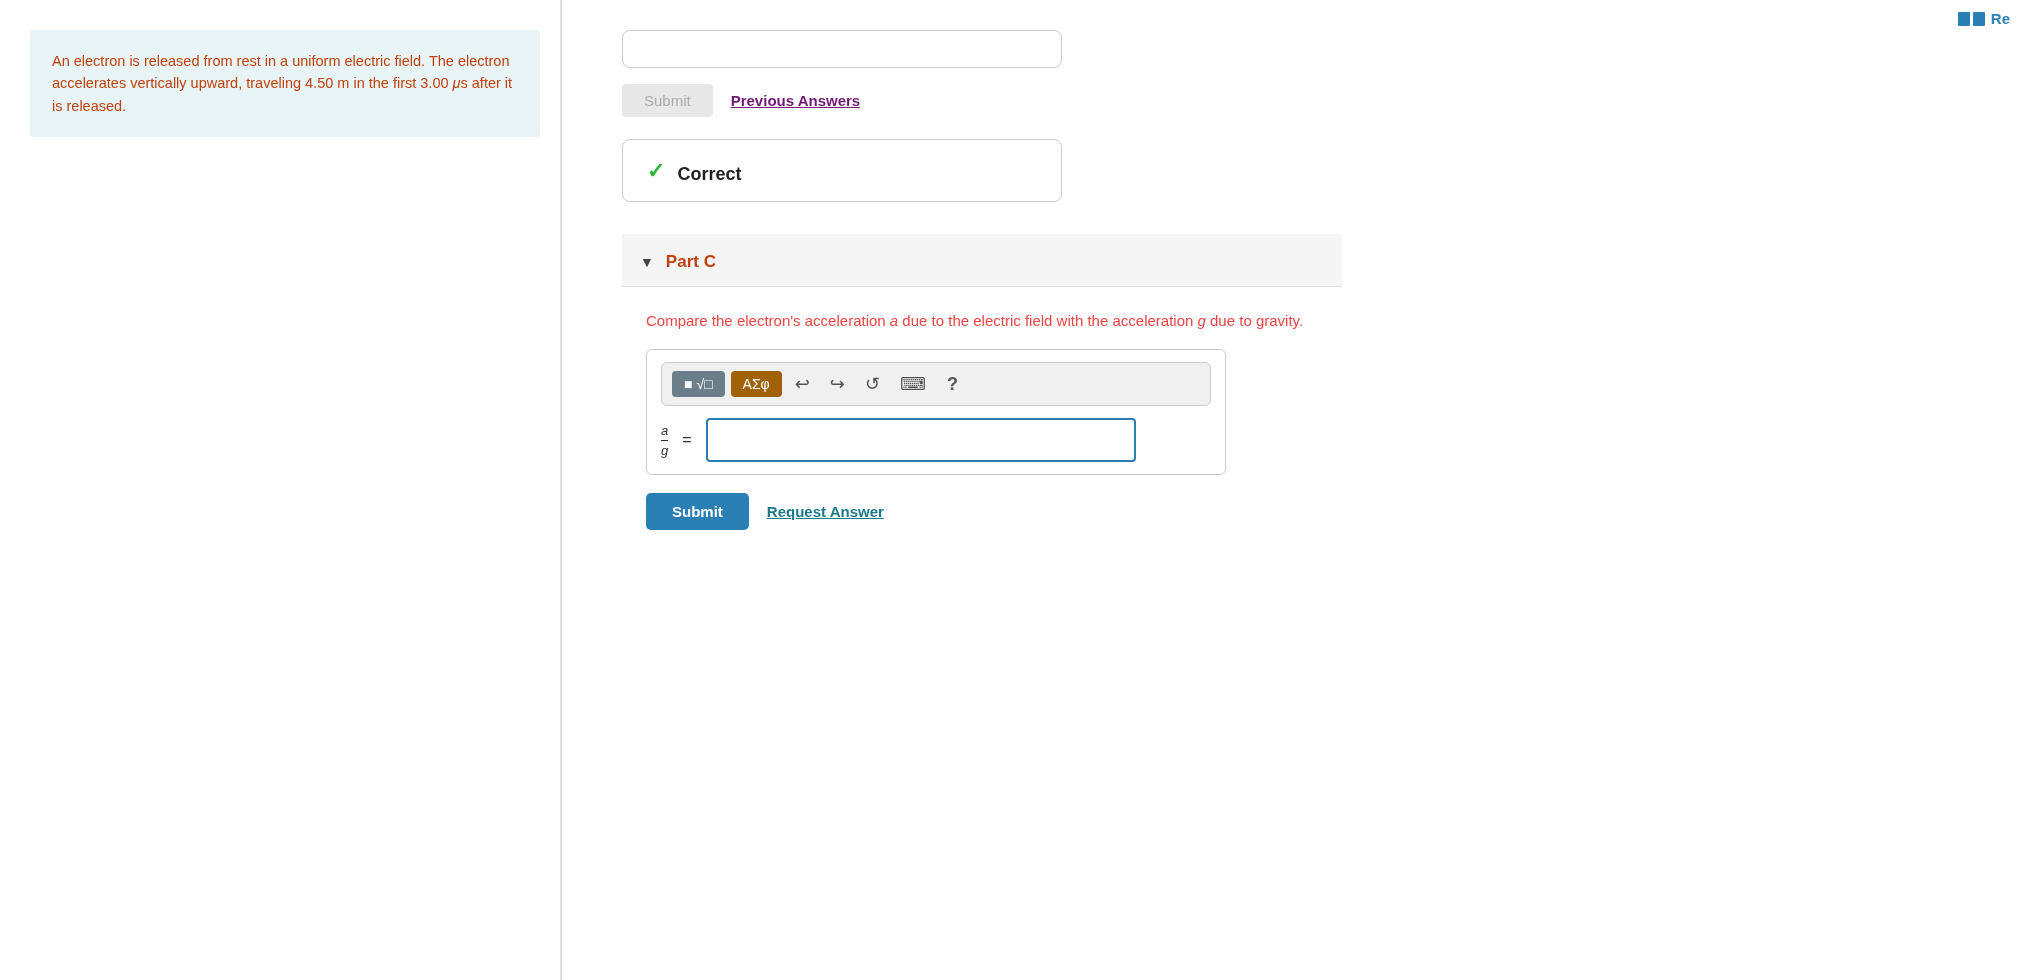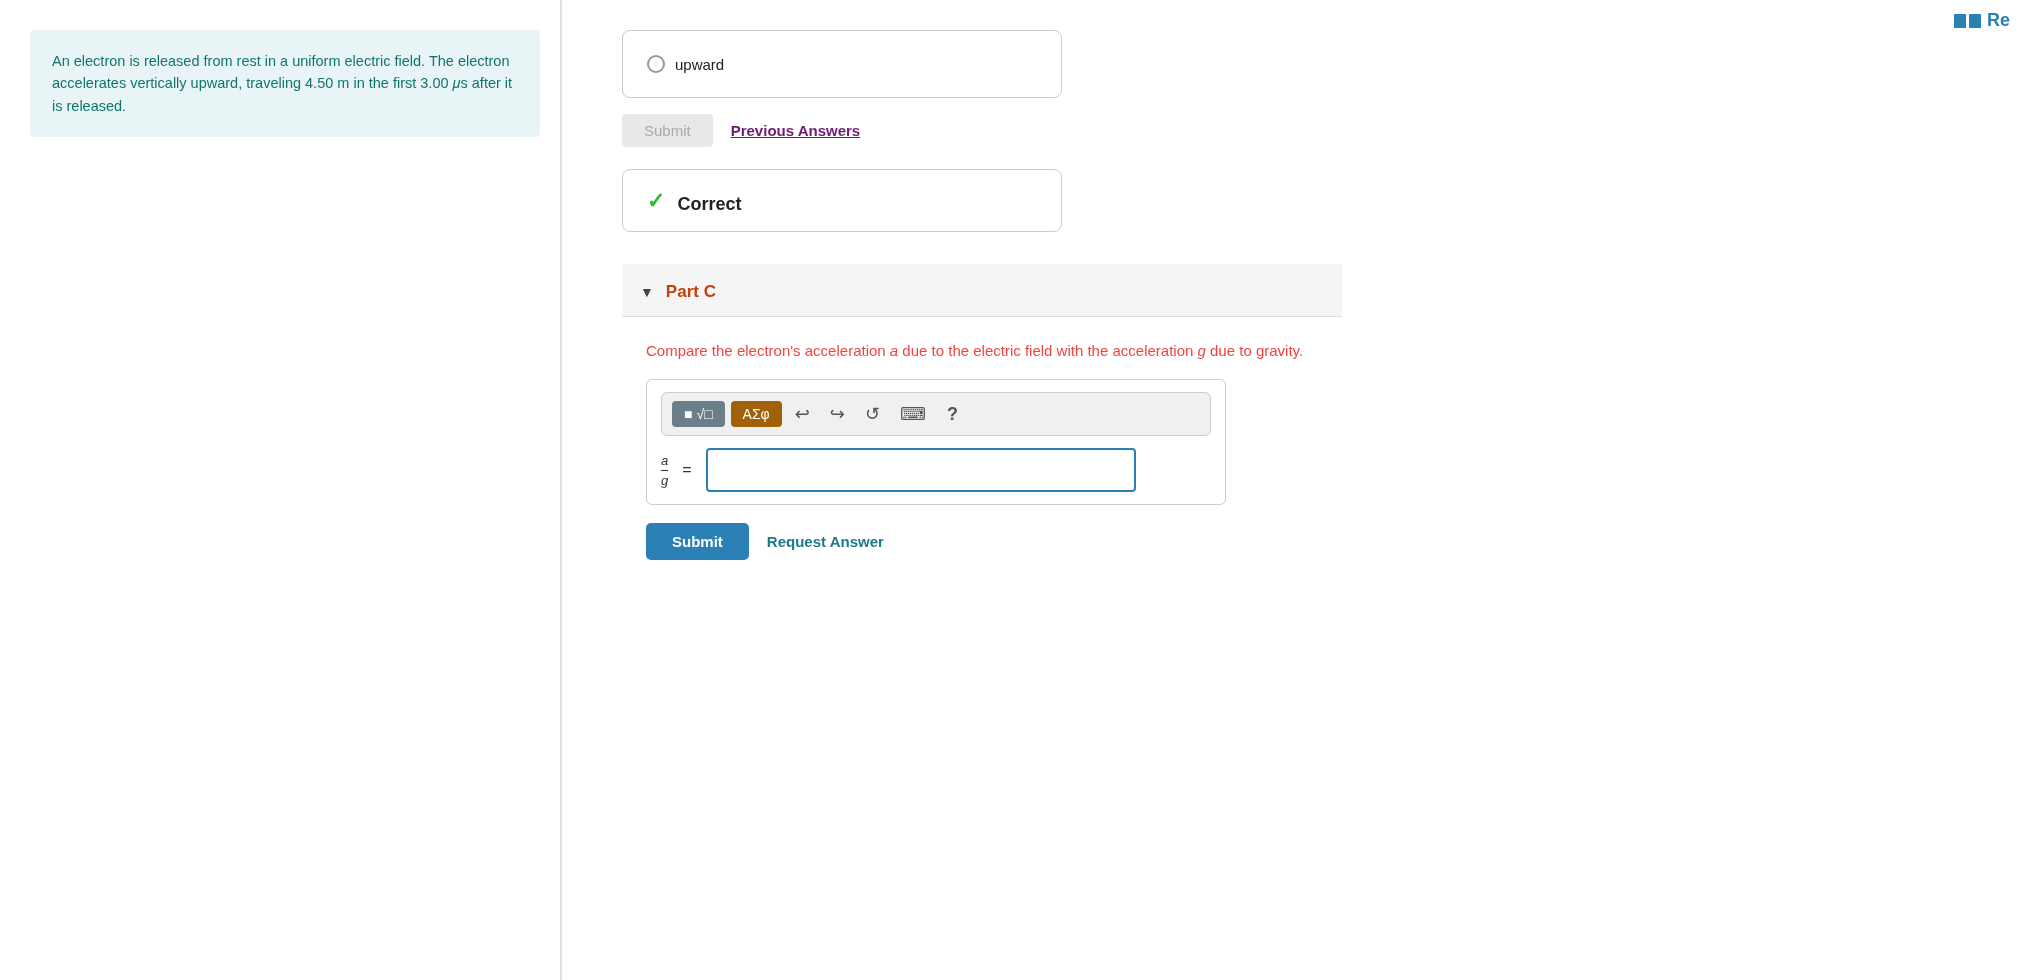--- a/index.html
+++ b/index.html
@@ -20,21 +20,21 @@
       width: 560px;
       padding: 30px 20px 20px 30px;
       flex-shrink: 0;
     }
     .problem-text-box {
       background: #e8f4f6;
       border-radius: 4px;
       padding: 20px 22px;
       font-size: 14.5px;
       line-height: 1.55;
-      color: #0f766e;
+      color: #c2410c;
     }
     .divider-vertical {
       width: 2px;
       background: #e0e0e0;
       min-height: 900px;
       flex-shrink: 0;
     }
     .right-panel {
       flex: 1;
       padding: 30px 40px 40px 60px;
@@ -248,34 +248,35 @@
       border: none;
       border-radius: 5px;
       padding: 10px 26px;
       font-size: 15px;
       font-weight: bold;
       cursor: pointer;
     }
     .request-answer-link {
       color: #1a7a8a;
       font-weight: bold;
+      text-decoration: underline;
       font-size: 15px;
       cursor: pointer;
       background: none;
       border: none;
     }
     .top-right-corner {
       position: absolute;
       top: 10px;
       right: 10px;
       display: flex;
       align-items: center;
       gap: 6px;
       color: #2a7fb5;
-      font-size: 18px;
+      font-size: 15px;
       font-weight: bold;
     }
     .icon-blocks {
       display: flex;
       gap: 3px;
     }
     .icon-block {
       width: 12px;
       height: 14px;
       background: #2a7fb5;
@@ -299,24 +300,20 @@
     <div class="problem-text-box">
       <span>An electron is released from rest in a uniform electric field. The electron accelerates vertically upward, traveling 4.50 m in the first 3.00 <em>μ</em>s after it is released.</span>
     </div>
   </div>
 
   <div class="divider-vertical"></div>
 
   <div class="right-panel">
 
     <div class="answer-options-box">
-      <div class="radio-option">
-        <div class="radio-circle"></div>
-        <span>upward</span>
-      </div>
     </div>
 
     <div class="action-row">
       <button class="submit-btn-disabled">Submit</button>
       <button class="previous-answers-link">Previous Answers</button>
     </div>
 
     <div class="correct-box">
       <span class="checkmark-icon">✓</span>
       <span class="correct-label">Correct</span>

